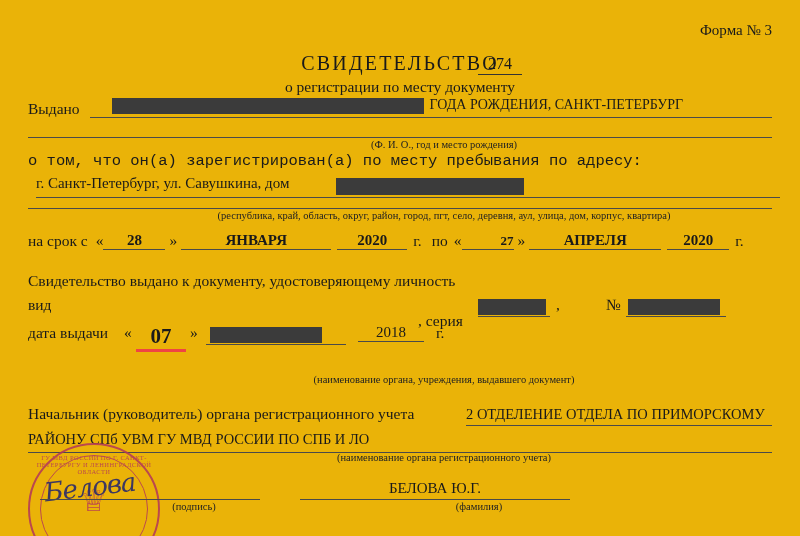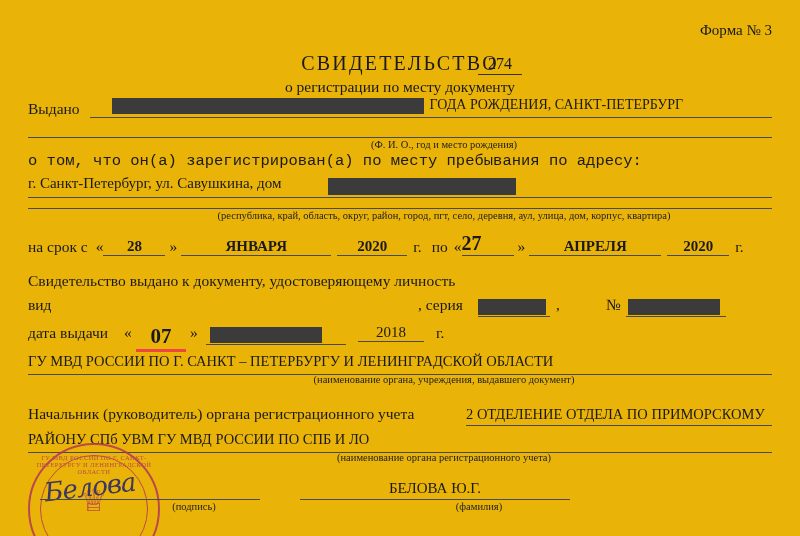--- a/index.html
+++ b/index.html
@@ -136,74 +136,71 @@
         <span class="val" style="position:absolute; left:340px; top:1px; font-size:14px;">ГОДА РОЖДЕНИЯ, САНКТ-ПЕТЕРБУРГ</span>
       </span>
     </div>
   </div>
 
   <div class="abs rule" style="top:137px; left:28px; width:744px;"></div>
   <div class="abs small-caption" style="top:139px; left:0; width:800px;">(Ф. И. О., год и место рождения)</div>
 
   <div class="abs lbl" style="top:152px; left:28px; width:744px;font-family:Liberation Mono, monospace;">о том, что он(а) зарегистрирован(а) по месту пребывания по адресу:</div>
 
-  <div class="abs" style="top:175px; left:28px; width:744px; height:22px; border-bottom:1px solid #4a4a4a;">
+  <div class="abs" style="top:175px; left:36px; width:744px; height:22px; border-bottom:1px solid #4a4a4a;">
     <span class="val" style="position:absolute; left:0; top:0;">г. Санкт-Петербург, ул. Савушкина, дом</span>
     <span class="redact" style="position:absolute; left:300px; top:3px; width:188px; height:17px;"></span>
   </div>
 
   <div class="abs rule" style="top:208px; left:28px; width:744px;"></div>
   <div class="abs small-caption" style="top:210px; left:0; width:800px;">(республика, край, область, округ, район, город, пгт, село, деревня, аул, улица, дом, корпус, квартира)</div>
 
   <div class="abs" style="top:232px; left:28px; width:744px;">
     <div style="display:flex; align-items:flex-end; font-size:15.5px;">
       <span>на срок с</span>
       <span style="margin-left:8px;">«</span>
       <span class="underline-seg" style="width:62px; text-align:center; font-weight:bold; font-size:15px;">28</span>
       <span style="margin-left:4px;">»</span>
       <span class="underline-seg" style="width:150px; text-align:center; font-weight:bold; font-size:15px; margin-left:4px;">ЯНВАРЯ</span>
       <span class="underline-seg" style="width:70px; text-align:center; font-weight:bold; font-size:15px; margin-left:6px;">2020</span>
       <span style="margin-left:6px;">г.</span>
       <span style="margin-left:10px;">по</span>
       <span style="margin-left:6px;">«</span>
-      <span class="underline-seg" style="width:52px; text-align:left; font-weight:bold; font-size:20px;">27</span>
+      <span class="underline-seg" style="width:52px; text-align:right; font-weight:bold; font-size:13px;">27</span>
       <span style="margin-left:4px;">»</span>
       <span class="underline-seg" style="width:132px; text-align:center; font-weight:bold; font-size:15px; margin-left:4px;">АПРЕЛЯ</span>
       <span class="underline-seg" style="width:62px; text-align:center; font-weight:bold; font-size:15px; margin-left:6px;">2020</span>
       <span style="margin-left:6px;">г.</span>
     </div>
   </div>
 
   <div class="abs lbl" style="top:272px; left:28px;">Свидетельство выдано к документу, удостоверяющему личность</div>
 
   <div class="abs" style="top:296px; left:28px; width:744px; height:22px;">
     <span class="lbl" style="position:absolute; left:0; top:0;">вид</span>
-    <span class="lbl" style="position:absolute; left:390px; top:0;">, серия</span>
+    <span class="lbl" style="position:absolute; left:390px; top:16px;">, серия</span>
     <span class="redact" style="position:absolute; left:450px; top:3px; width:68px; height:16px;"></span>
     <span style="position:absolute; left:450px; top:20px; width:72px; border-bottom:1px solid #4a4a4a;"></span>
     <span class="lbl" style="position:absolute; left:528px; top:0;">,</span>
     <span class="lbl" style="position:absolute; left:578px; top:0;">№</span>
     <span class="redact" style="position:absolute; left:600px; top:3px; width:92px; height:16px;"></span>
     <span style="position:absolute; left:598px; top:20px; width:100px; border-bottom:1px solid #4a4a4a;"></span>
   </div>
 
   <div class="abs" style="top:324px; left:28px; width:744px; height:22px;">
     <span class="lbl" style="position:absolute; left:0; top:0;">дата выдачи</span>
     <span class="lbl" style="position:absolute; left:96px; top:0;">«</span>
     <span style="position:absolute; left:108px; top:0; width:50px; text-align:center; font-weight:bold; font-size:21px; border-bottom:3px solid #ef4444;">07</span>
     <span class="lbl" style="position:absolute; left:162px; top:0;">»</span>
     <span class="redact" style="position:absolute; left:182px; top:3px; width:112px; height:16px;"></span>
     <span style="position:absolute; left:178px; top:20px; width:140px; border-bottom:1px solid #4a4a4a;"></span>
     <span style="position:absolute; left:330px; top:0; width:66px; text-align:center; font-size:15px; border-bottom:1px solid #4a4a4a;">2018</span>
     <span class="lbl" style="position:absolute; left:408px; top:0;">г.</span>
   </div>
 
-  <div class="abs" style="top:352px; left:28px; width:744px; height:22px; border-bottom:1px solid #4a4a4a;">
-    <span style="font-size:14.5px;">ГУ  МВД  РОССИИ  ПО  Г. САНКТ – ПЕТЕРБУРГУ  И  ЛЕНИНГРАДСКОЙ ОБЛАСТИ</span>
-  </div>
   <div class="abs small-caption" style="top:374px; left:0; width:800px;">(наименование органа, учреждения, выдавшего документ)</div>
 
   <div class="abs" style="top:405px; left:28px; width:744px; height:22px;">
     <span class="lbl" style="position:absolute; left:0; top:0;">Начальник (руководитель) органа регистрационного учета</span>
     <span style="position:absolute; left:438px; top:1px; font-size:14.5px; width:306px; border-bottom:1px solid #4a4a4a; padding-bottom:2px;">2 ОТДЕЛЕНИЕ ОТДЕЛА  ПО ПРИМОРСКОМУ</span>
   </div>
   <div class="abs" style="top:430px; left:28px; width:744px; height:22px; border-bottom:1px solid #4a4a4a;">
     <span style="font-size:14.5px;">РАЙОНУ СПб УВМ  ГУ  МВД  РОССИИ  ПО СПБ  И  ЛО</span>
   </div>
   <div class="abs small-caption" style="top:452px; left:0; width:800px;">(наименование органа регистрационного учета)</div>

